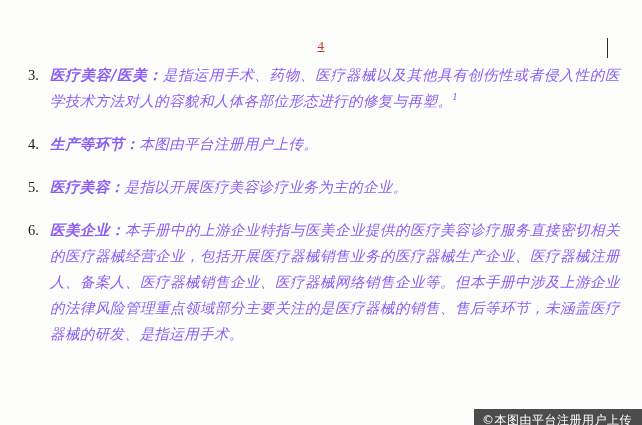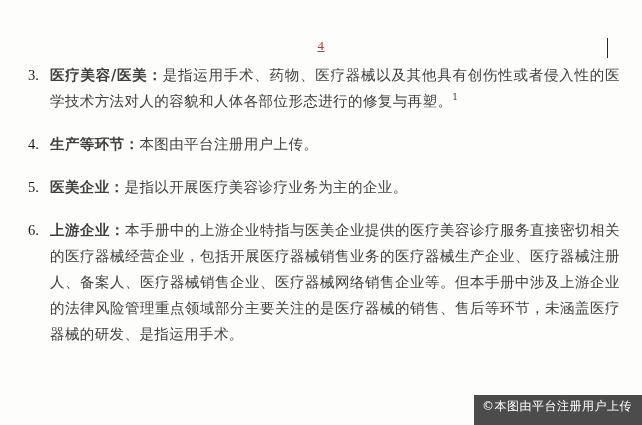--- a/index.html
+++ b/index.html
@@ -57,38 +57,39 @@
     line-height: 26px;
     text-align: left;
     padding-left: 6px;
     box-sizing: border-box;
     font-family: "Liberation Serif", "DejaVu Serif", serif;
   }
   .item-body {
     flex: 1;
     font-size: 14.5px;
     line-height: 26px;
-    color: #404040;
+    color: #8b5cf6;
     text-align: justify;
     letter-spacing: 0.4px;
     font-family: "DejaVu Serif", "Liberation Serif", serif;
+    font-style: italic;
   }
   .term {
     font-weight: bold;
   }
   .footnote-ref {
     font-size: 9px;
     vertical-align: super;
     line-height: 0;
   }
   .watermark {
     position: absolute;
     right: 0;
     bottom: 0;
-    height: 30px;
+    height: 16px;
     background: rgba(25,25,25,0.78);
     color: #ffffff;
     font-size: 12px;
     line-height: 22px;
     padding: 0 10px 0 8px;
     font-family: "DejaVu Sans", "Liberation Sans", sans-serif;
     letter-spacing: 0.5px;
     white-space: nowrap;
   }
 </style>
@@ -112,28 +113,28 @@
     <div class="item">
       <div class="item-num">4.</div>
       <div class="item-body">
         <span class="term">生产等环节：</span><span>本图由平台注册用户上传。</span>
       </div>
     </div>
 
     <div class="item">
       <div class="item-num">5.</div>
       <div class="item-body">
-        <span class="term">医美企业：</span><span>是指以开展医疗美容诊疗业务为主的企业。</span>
+        <span class="term">医疗美容：</span><span>是指以开展医疗美容诊疗业务为主的企业。</span>
       </div>
     </div>
 
     <div class="item">
       <div class="item-num">6.</div>
       <div class="item-body">
-        <span class="term">上游企业：</span><span>本手册中的上游企业特指与医美企业提供的医疗美容诊疗服务直接密切相关的医疗器械经营企业，包括开展医疗器械销售业务的医疗器械生产企业、医疗器械注册人、备案人、医疗器械销售企业、医疗器械网络销售企业等。但本手册中涉及上游企业的法律风险管理重点领域部分主要关注的是医疗器械的销售、售后等环节，未涵盖医疗器械的研发、是指运用手术。</span>
+        <span class="term">医美企业：</span><span>本手册中的上游企业特指与医美企业提供的医疗美容诊疗服务直接密切相关的医疗器械经营企业，包括开展医疗器械销售业务的医疗器械生产企业、医疗器械注册人、备案人、医疗器械销售企业、医疗器械网络销售企业等。但本手册中涉及上游企业的法律风险管理重点领域部分主要关注的是医疗器械的销售、售后等环节，未涵盖医疗器械的研发、是指运用手术。</span>
       </div>
     </div>
 
   </div>
 
   <div class="watermark">©本图由平台注册用户上传</div>
 
 </div>
 
 </body></html>

